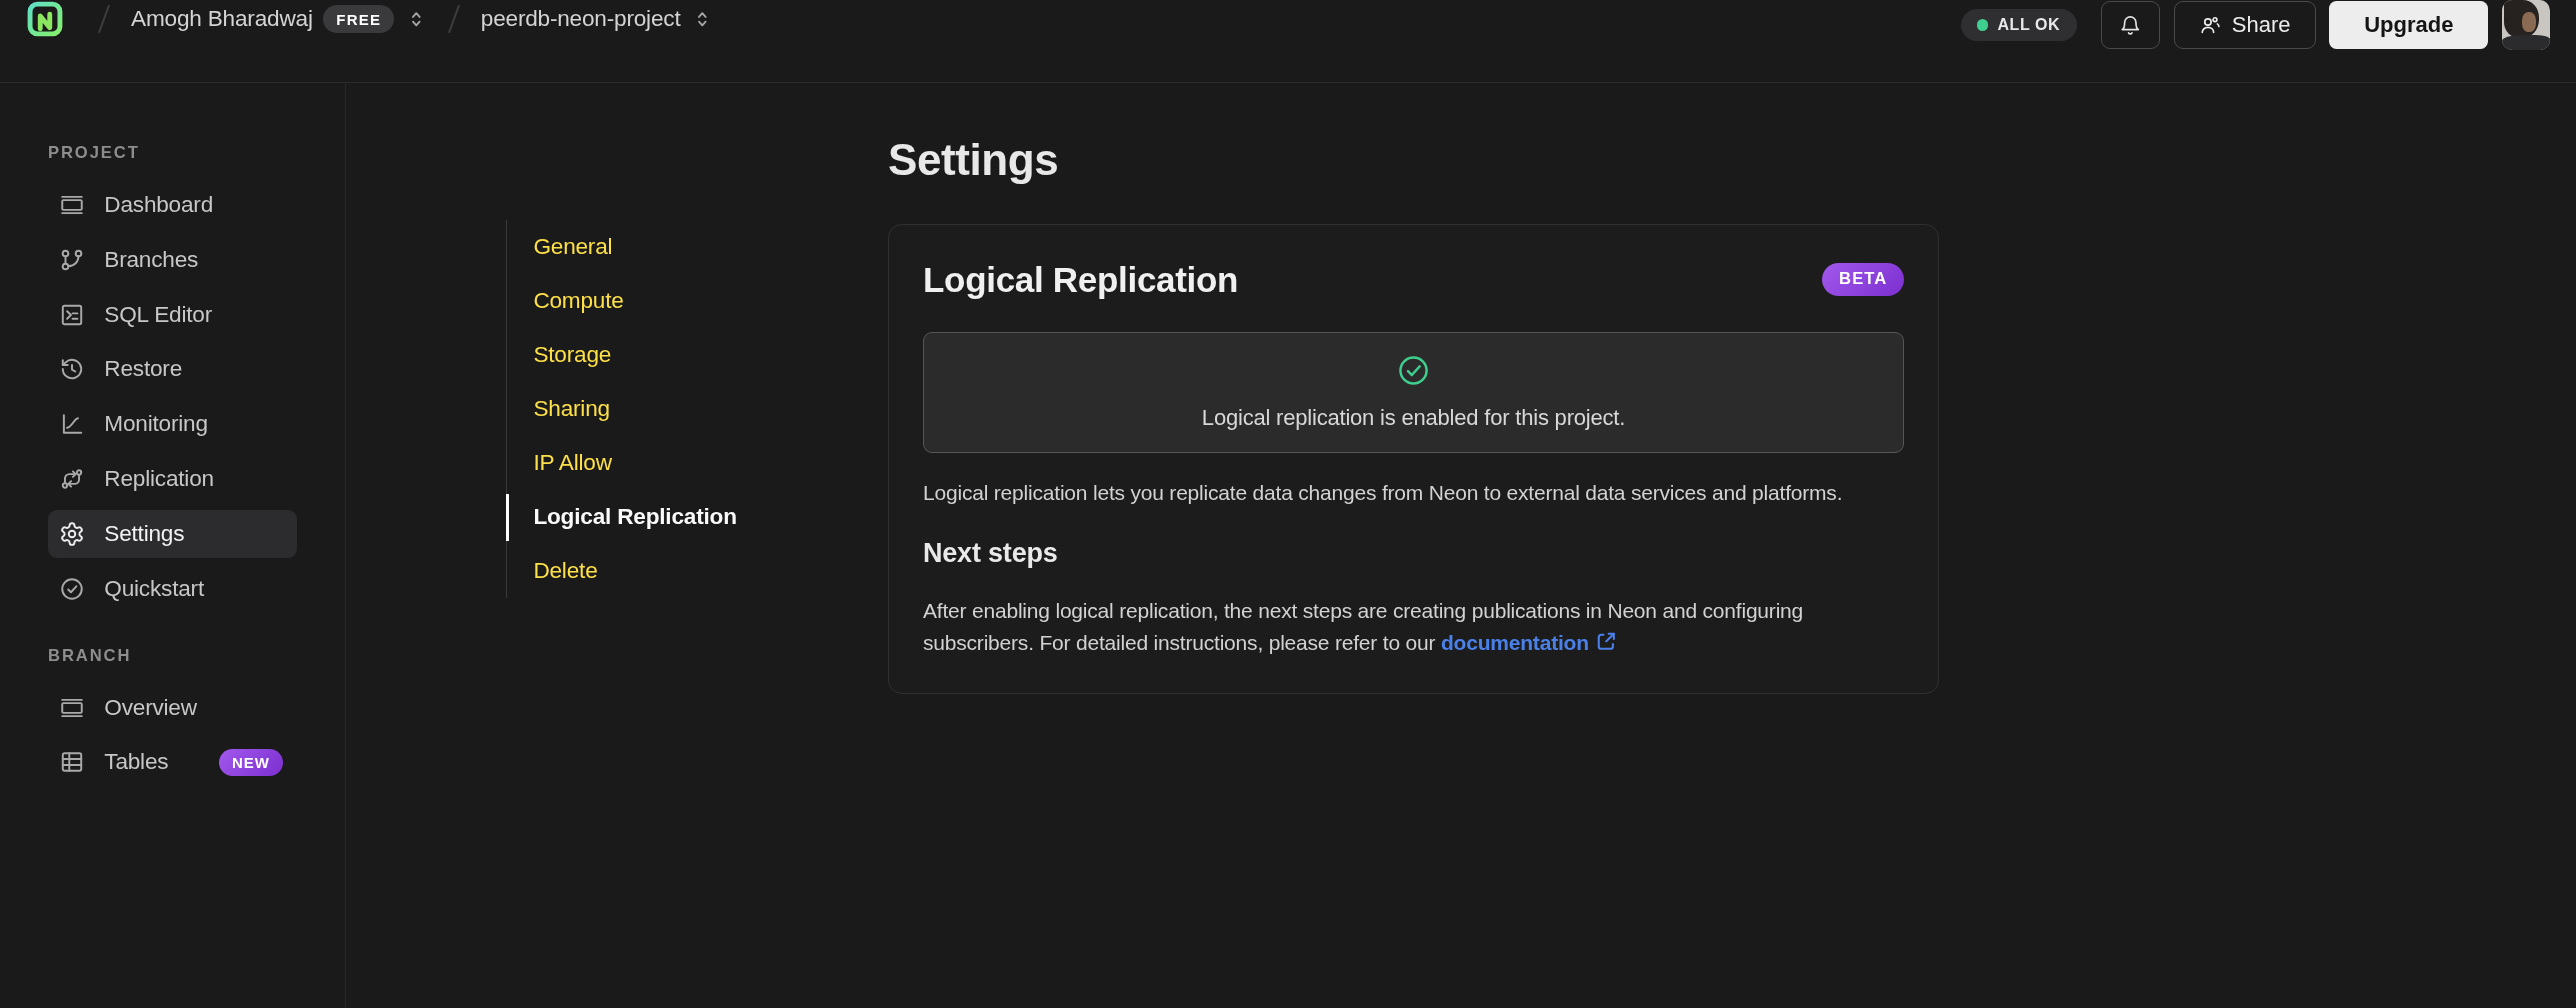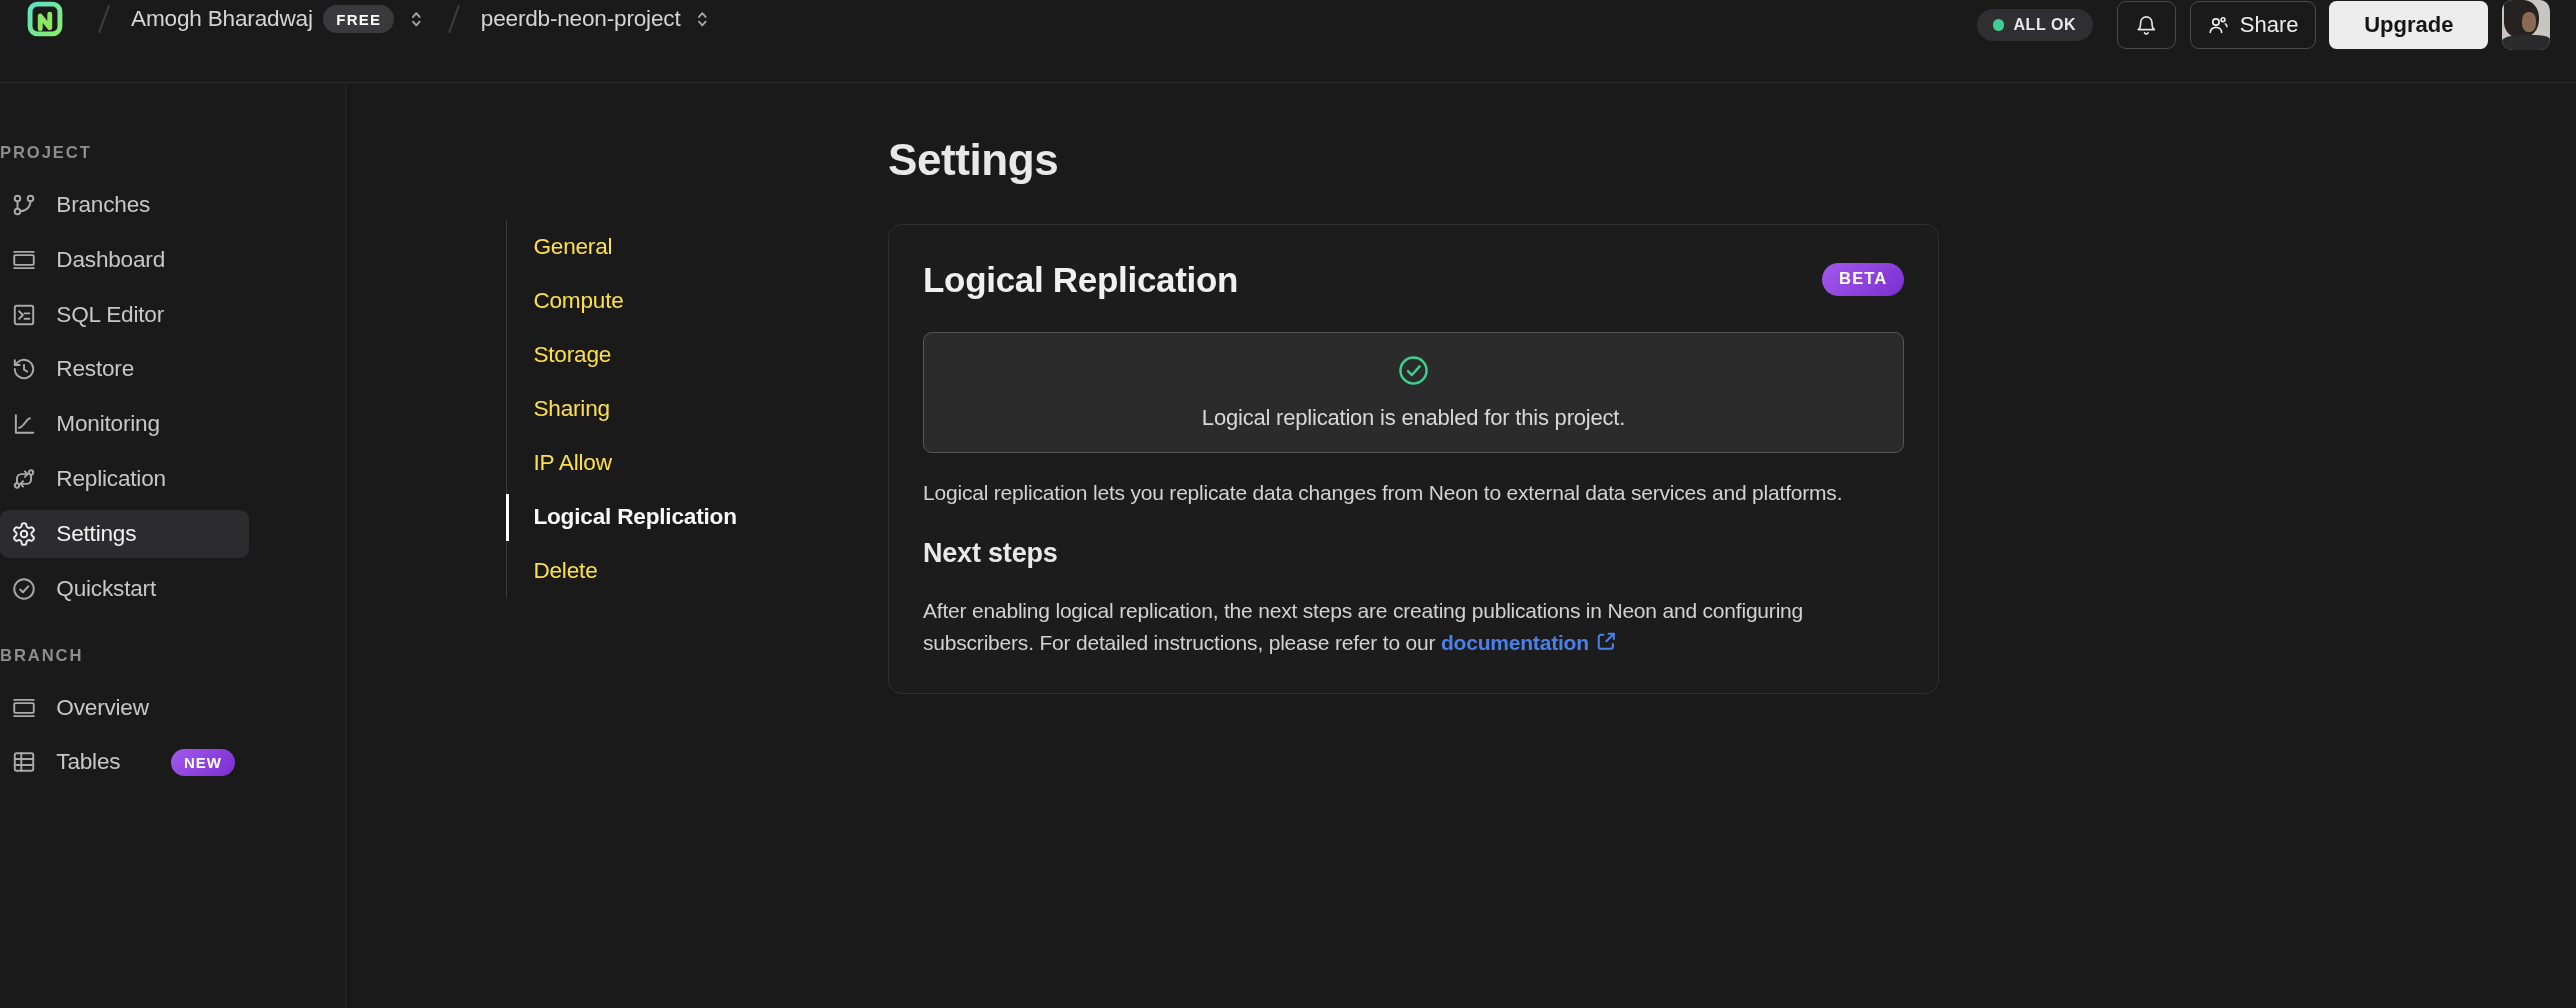--- a/index.html
+++ b/index.html
@@ -23,31 +23,31 @@
   .switch-icon{width:22.6px;height:22.6px;color:#a5a5a5;cursor:pointer;}
   .topbar-right{margin-left:auto;display:flex;align-items:center;gap:13.6px;}
   .status-pill{display:flex;align-items:center;gap:9px;background:#2f2f31;border-radius:754px;
     padding:8.3px 16.6px;margin-right:10.6px;}
   .status-dot{width:11.3px;height:11.3px;border-radius:50%;background:var(--accent-green,#3ecf8e);}
   .status-pill span{font-size:16px;font-weight:700;letter-spacing:0.6px;color:#e8e8e8;line-height:1;}
   .icon-btn{width:59px;height:48px;border:1.5px solid #4a4a4a;border-radius:9px;background:transparent;
     display:flex;align-items:center;justify-content:center;color:#e3e3e3;cursor:pointer;}
   .icon-btn svg{width:22.6px;height:22.6px;}
   .btn-outline{height:48px;border:1.5px solid #4a4a4a;border-radius:9px;background:transparent;
-    display:flex;align-items:center;gap:10.6px;padding:0 16px;color:#ececec;font-size:22px;cursor:pointer;}
+    display:flex;align-items:center;gap:10.6px;padding:0 24px;color:#ececec;font-size:22px;cursor:pointer;}
   .btn-outline svg{width:22.6px;height:22.6px;}
   .btn-solid{height:48px;border:none;border-radius:7.5px;background:#ededed;color:#151515;
     font-size:22px;font-weight:600;padding:0 35px;cursor:pointer;}
   .avatar{width:48px;height:50px;border-radius:10.6px;background:#c9c5c0;position:relative;overflow:hidden;cursor:pointer;}
   .avatar .hair{position:absolute;left:1.5px;top:0;width:35px;height:38px;background:#26221f;border-radius:0 46% 48% 42%;}
   .avatar .face{position:absolute;left:19.6px;top:12px;width:14.3px;height:20.4px;background:#8a6a52;border-radius:42%;}
   .avatar .body{position:absolute;left:0;bottom:0;width:100%;height:15px;background:#2b2a2c;border-radius:40% 30% 0 0;}
 
   
-  .sidebar{position:absolute;left:0;top:83px;bottom:0;width:346px;border-right:1.5px solid #282828;}
+  .sidebar{position:absolute;left:0;top:83px;bottom:0;width:346px;border-right:1.5px solid #282828;padding-left:48px;}
   .section-label{font-size:16.6px;font-weight:600;letter-spacing:1.9px;color:var(--txt-faint);
     margin-top:60px;margin-bottom:18px;}
   .section-label.second{margin-top:33px;}
   .nav{list-style:none;}
   .nav li{width:249px;height:48px;margin-bottom:6.8px;border-radius:9px;display:flex;align-items:center;
     gap:19px;padding-left:11.3px;color:#c7c7c7;font-size:22.6px;letter-spacing:-0.2px;cursor:pointer;}
   .nav li .icon{width:26px;height:26px;color:#a9a9a9;display:flex;}
   .nav li .icon svg{width:26px;height:26px;}
   .nav li.active{background:#2c2c2e;color:#f2f2f2;}
   .nav li.active .icon{color:#ededed;}
@@ -138,39 +138,39 @@
         <div class="body"></div>
       </div>
     </div>
   </header>
 
   <aside class="sidebar">
     <div class="section-label">PROJECT</div>
     <ul class="nav">
       <li>
         <span class="icon">
+          <svg viewBox="0 0 24 24" fill="none" stroke="currentColor" stroke-width="1.8" stroke-linecap="round">
+              <path d="M3 4.5h18"></path>
+              <rect x="3" y="7.5" width="18" height="9" rx="1"></rect>
+              <path d="M3 19.5h18"></path>
+            </svg>
+        </span>
+        <span>Dashboard</span>
+      </li>
+      <li>
+        <span class="icon">
           <svg viewBox="0 0 24 24" fill="none" stroke="currentColor" stroke-width="1.8" stroke-linecap="round" stroke-linejoin="round">
               <line x1="6" y1="9" x2="6" y2="15"></line>
               <circle cx="18" cy="6" r="2.6"></circle>
               <circle cx="6" cy="6" r="2.6"></circle>
               <circle cx="6" cy="18" r="2.6"></circle>
               <path d="M18 8.6a9 9 0 0 1-9 9"></path>
             </svg>
         </span>
         <span>Branches</span>
-      </li>
-      <li>
-        <span class="icon">
-          <svg viewBox="0 0 24 24" fill="none" stroke="currentColor" stroke-width="1.8" stroke-linecap="round">
-              <path d="M3 4.5h18"></path>
-              <rect x="3" y="7.5" width="18" height="9" rx="1"></rect>
-              <path d="M3 19.5h18"></path>
-            </svg>
-        </span>
-        <span>Dashboard</span>
       </li>
       <li>
         <span class="icon">
           <svg viewBox="0 0 24 24" fill="none" stroke="currentColor" stroke-width="1.8" stroke-linecap="round" stroke-linejoin="round">
               <rect x="3.5" y="3.5" width="17" height="17" rx="1.5"></rect>
               <path d="m7.5 8.5 3.5 3.5-3.5 3.5"></path>
               <path d="M12.5 10.5h4.5M12.5 15.5h4.5"></path>
             </svg>
         </span>
         <span>SQL Editor</span>

